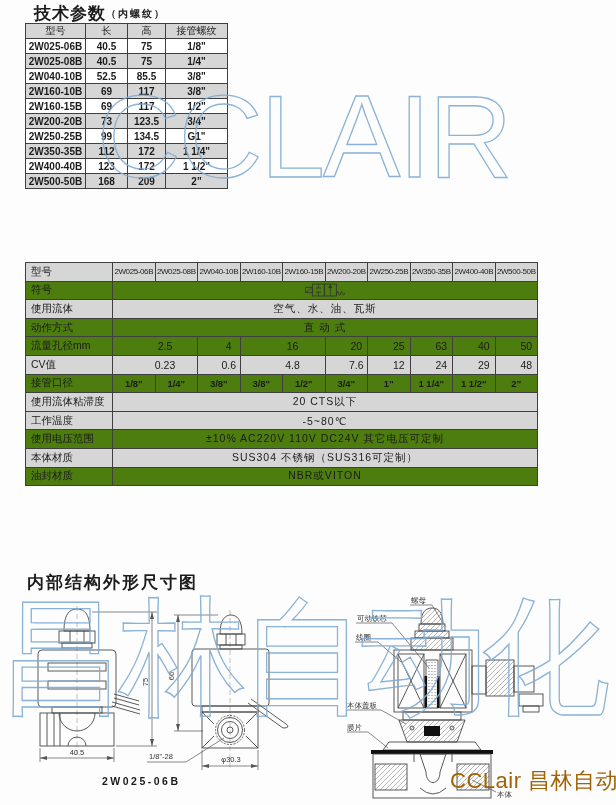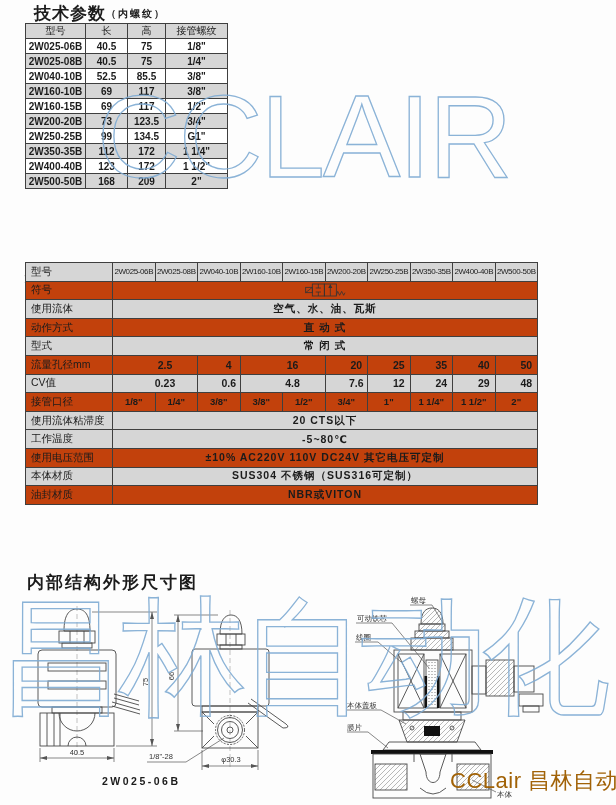--- a/index.html
+++ b/index.html
@@ -21,26 +21,26 @@
               padding:0;overflow:hidden;white-space:nowrap;}
   .tech-table th{background:var(--shade);font-weight:400;}
   .tech-table td{font-weight:700;background:#fff;}
   .tech-table tr.shade td{background:var(--shade);}
   .c1-0{width:60px}.c1-1{width:42px}.c1-2{width:38px}.c1-3{width:62px}
 
   
   .spec-table{position:absolute;left:25px;top:262px;width:512px;border-collapse:collapse;
               table-layout:fixed;font-size:10.5px;z-index:2;}
   .spec-table th,.spec-table td{border:1px solid var(--line);height:17.6px;padding:0;
-              overflow:hidden;white-space:nowrap;background:#c2410c;}
+              overflow:hidden;white-space:nowrap;background:#4d7c0f;}
   .spec-table .row-label{text-align:left;padding-left:5px;font-weight:400;font-size:10.5px;}
   .spec-table .model-h{font-size:8px;font-weight:400;letter-spacing:-0.4px;text-align:center;}
-  .spec-table .num{font-weight:700;text-align:center;padding-left:20px;}
+  .spec-table .num{font-weight:400;text-align:center;padding-left:20px;}
   .spec-table .port{font-weight:700;text-align:center;font-size:9.5px;}
-  .spec-table .merged{text-align:center;font-weight:700;letter-spacing:1px;}
+  .spec-table .merged{text-align:center;font-weight:400;letter-spacing:1px;}
   .spec-table .sym{text-align:center;}
   .spec-table tr.shade th,.spec-table tr.shade td{background:var(--shade);}
   .col-label{width:87px}.col-data{width:42.5px}
 
   
   .wm{position:absolute;white-space:nowrap;color:transparent;font-weight:400;
       pointer-events:none;z-index:5;opacity:.9;}
   #wm-top{left:97px;top:70px;font-size:116px;letter-spacing:-2px;}
   #wm-bottom{left:-2px;top:572px;font-size:128px;letter-spacing:-7px;}
 
@@ -177,32 +177,28 @@
             </svg></td>
         </tr>
         <tr class="shade">
           <th class="row-label">使用流体</th>
           <td class="merged" colspan="10">空气、水、油、瓦斯</td>
         </tr>
         <tr>
           <th class="row-label">动作方式</th>
           <td class="merged" colspan="10">直 动 式</td>
         </tr>
-        <tr class="shade">
-          <th class="row-label">型式</th>
-          <td class="merged" colspan="10">常 闭 式</td>
-        </tr>
         <tr>
           <th class="row-label">流量孔径mm</th>
           <td class="num" colspan="2">2.5</td>
           <td class="num" colspan="1">4</td>
           <td class="num" colspan="2">16</td>
           <td class="num" colspan="1">20</td>
           <td class="num" colspan="1">25</td>
-          <td class="num" colspan="1">35</td>
+          <td class="num" colspan="1">63</td>
           <td class="num" colspan="1">40</td>
           <td class="num" colspan="1">50</td>
         </tr>
         <tr class="shade">
           <th class="row-label">CV值</th>
           <td class="num" colspan="2">0.23</td>
           <td class="num" colspan="1">0.6</td>
           <td class="num" colspan="2">4.8</td>
           <td class="num" colspan="1">7.6</td>
           <td class="num" colspan="1">12</td>

